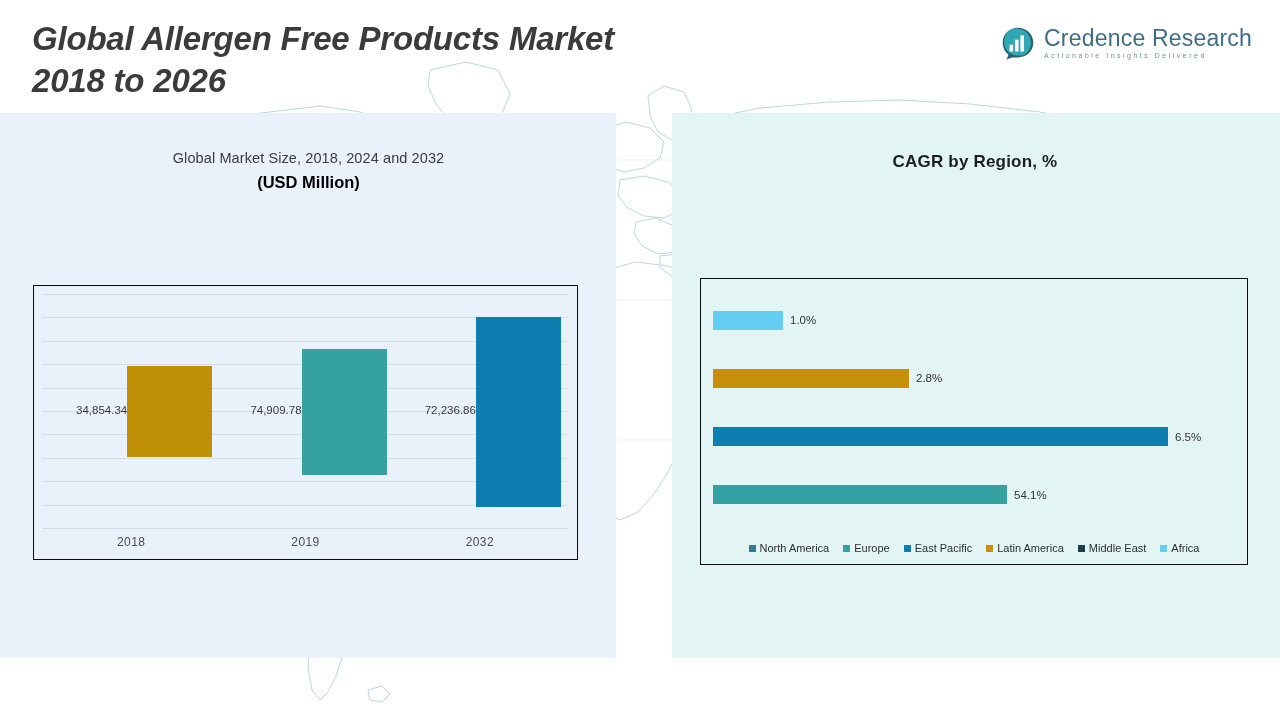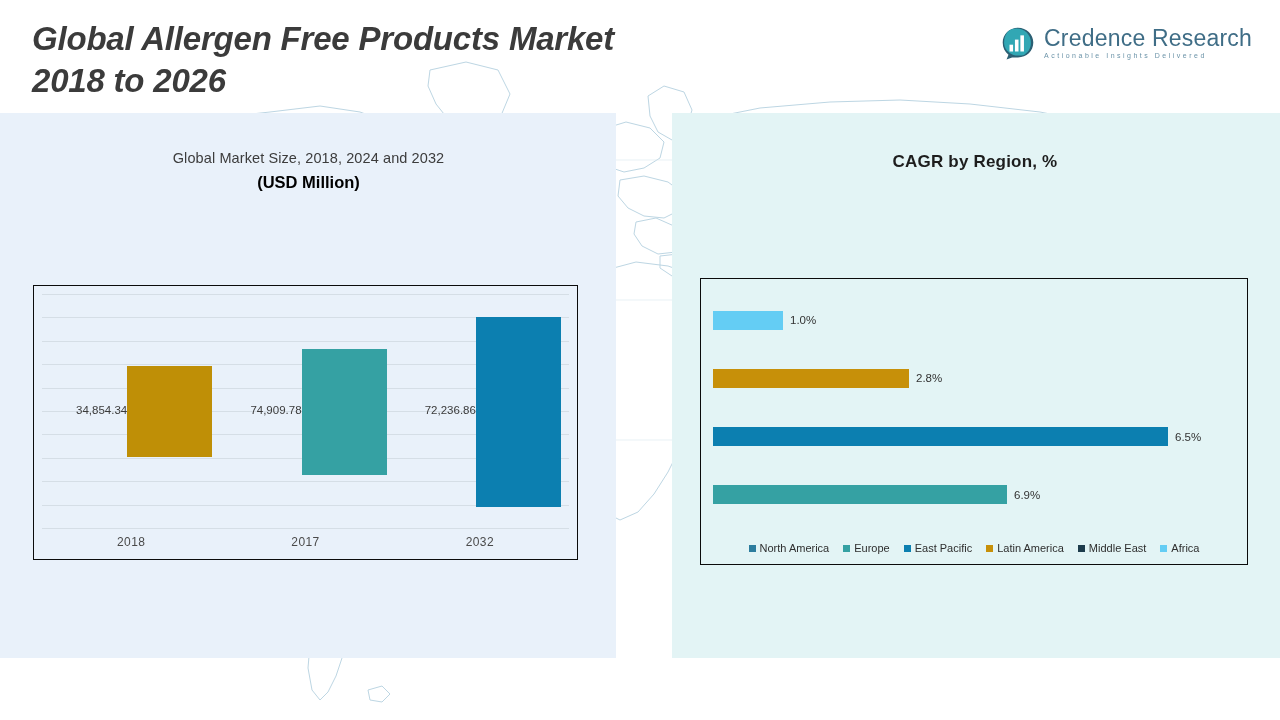--- a/index.html
+++ b/index.html
@@ -350,21 +350,21 @@
           <div class="vbar-value">74,909.78</div>
           <div class="vbar-rect" style="background: rgb(53, 161, 163); height: 126px;"></div>
         </div>
         <div class="vbar-col">
           <div class="vbar-value">72,236.86</div>
           <div class="vbar-rect" style="background: rgb(12, 127, 176); height: 190px;"></div>
         </div>
       </div>
     <div id="vbar-axis">
         <div class="vbar-cat">2018</div>
-        <div class="vbar-cat">2017</div>
+        <div class="vbar-cat">2019</div>
         <div class="vbar-cat">2032</div>
       </div>
   </div>
 
   <div id="right-title-block" class="panel-title-block">
     <div class="pt-solo">CAGR by Region, %</div>
   </div>
 
   <div id="right-chart-frame" class="chart-frame">
     <div id="hbar-plot">
@@ -375,21 +375,21 @@
         <div class="hbar-row">
           <div class="hbar-rect" style="background: rgb(199, 144, 9); width: 196px;"></div>
           <div class="hbar-value">2.8%</div>
         </div>
         <div class="hbar-row">
           <div class="hbar-rect" style="background: rgb(12, 127, 176); width: 455px;"></div>
           <div class="hbar-value">6.5%</div>
         </div>
         <div class="hbar-row">
           <div class="hbar-rect" style="background: rgb(53, 161, 163); width: 294px;"></div>
-          <div class="hbar-value">6.9%</div>
+          <div class="hbar-value">54.1%</div>
         </div>
       </div>
     <div id="hbar-legend">
         <div class="legend-item">
           <span class="legend-swatch" style="background: rgb(44, 125, 158);"></span>
           <span class="legend-label">North America</span>
         </div>
         <div class="legend-item">
           <span class="legend-swatch" style="background: rgb(53, 161, 163);"></span>
           <span class="legend-label">Europe</span>

